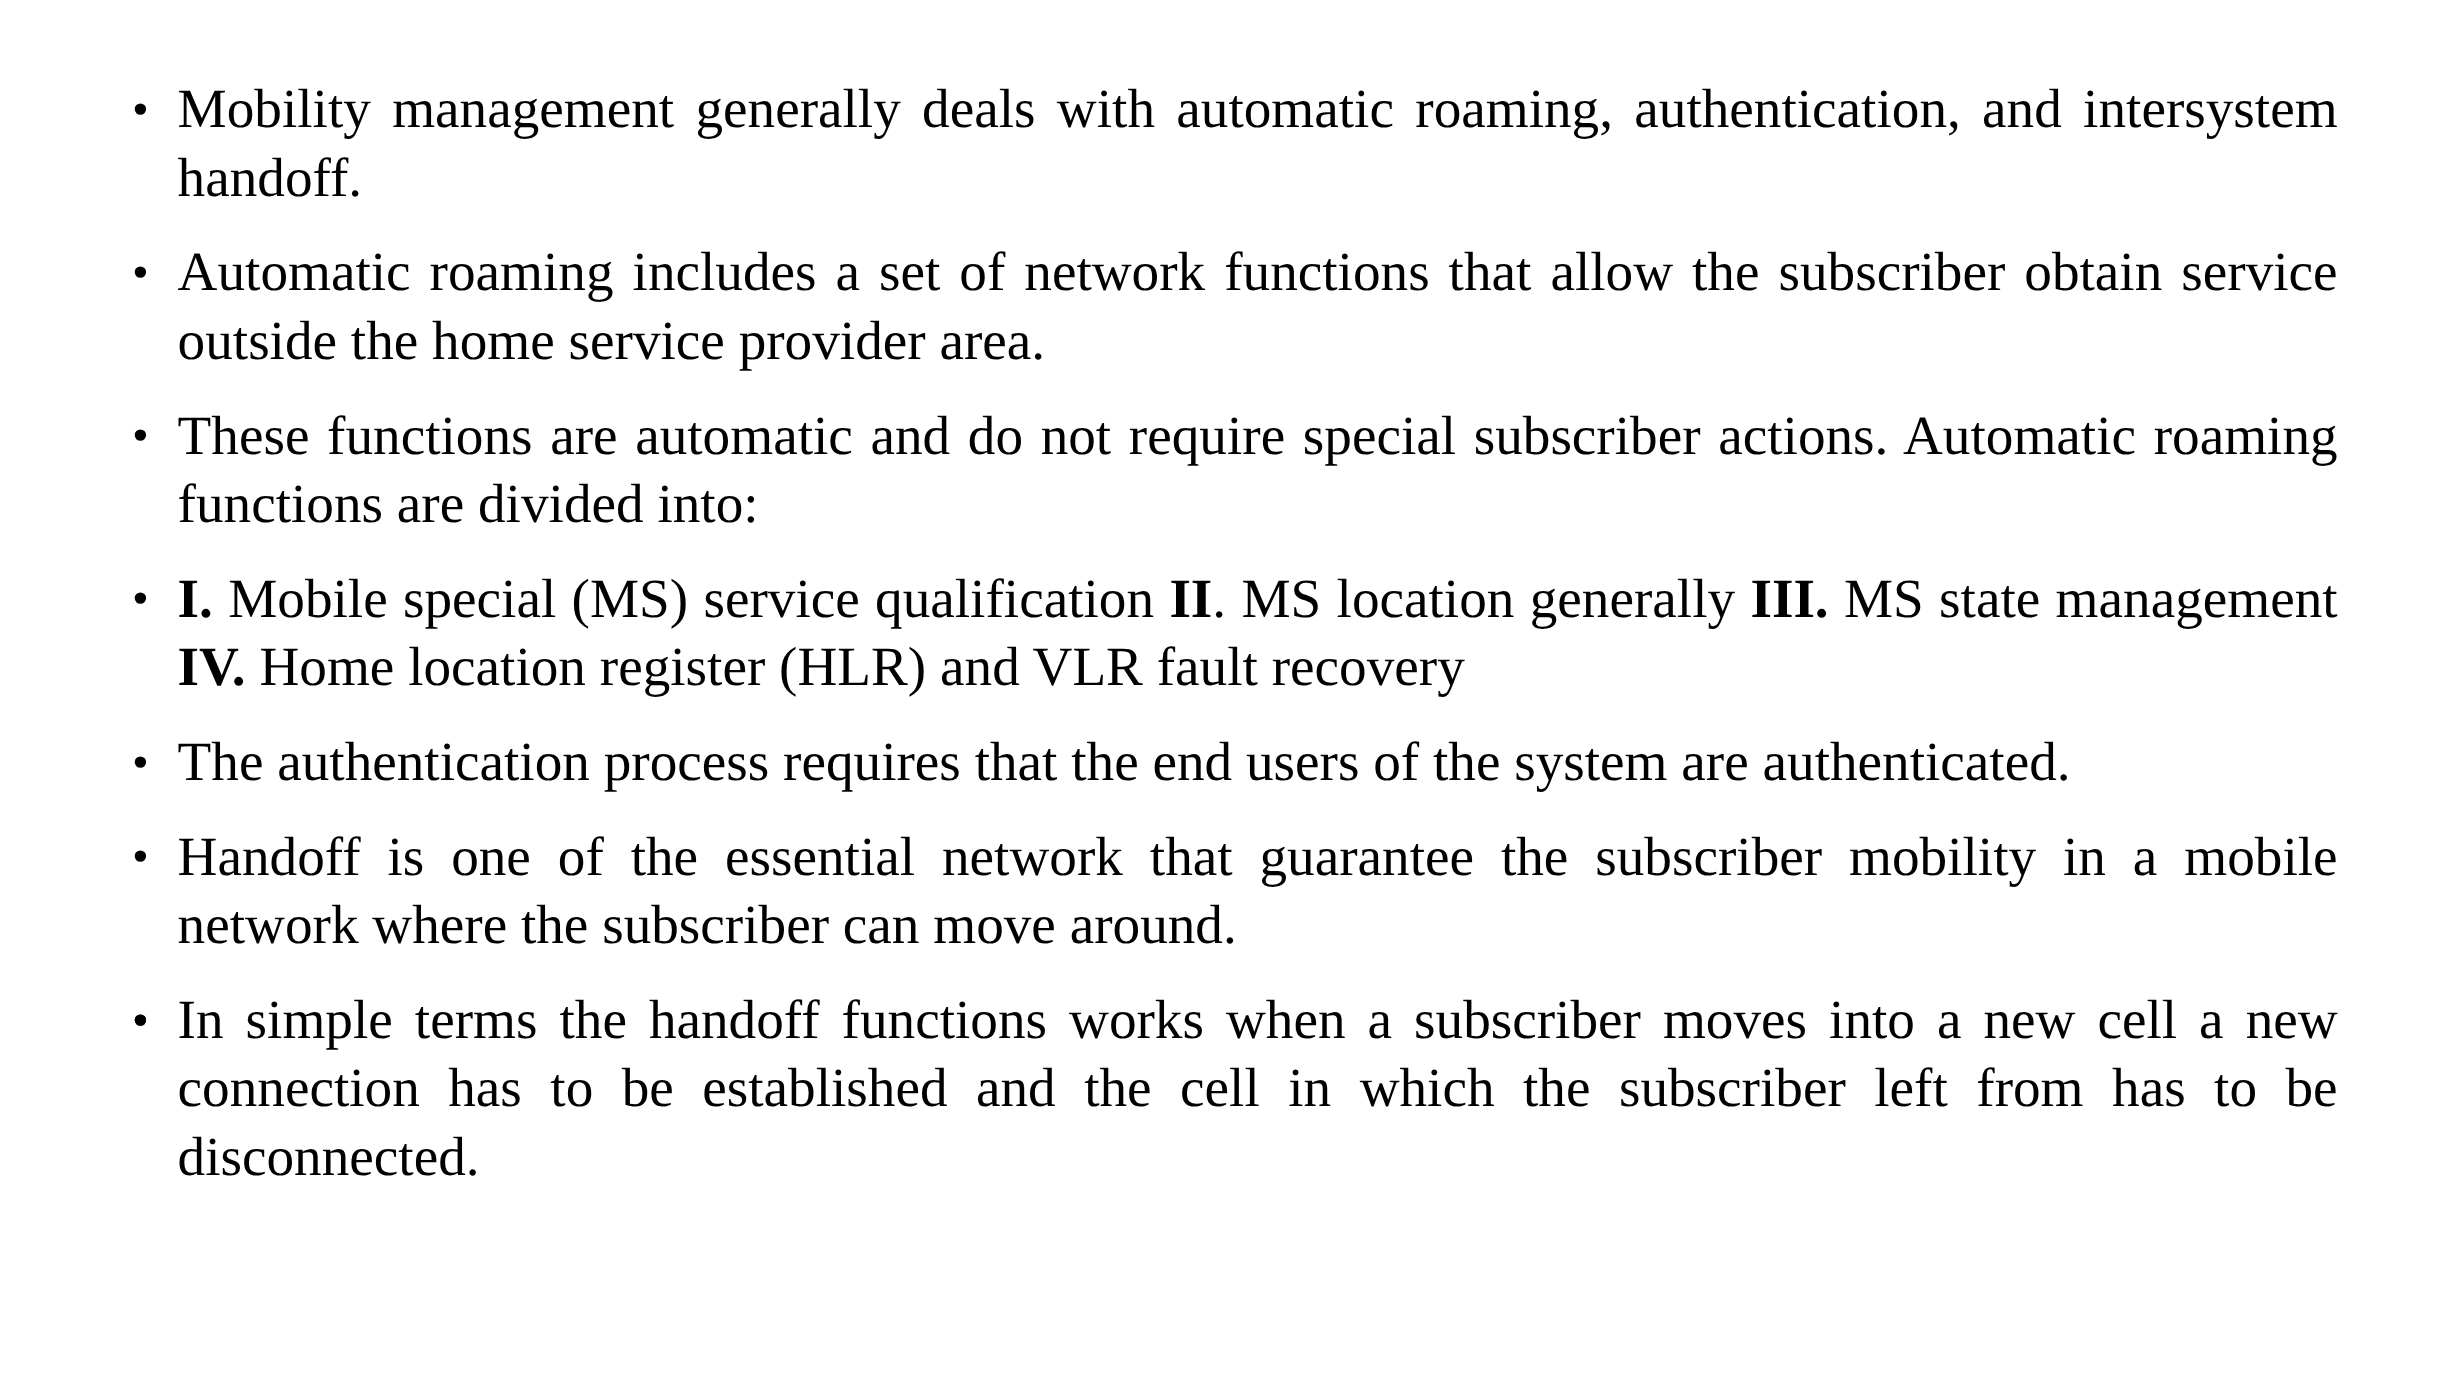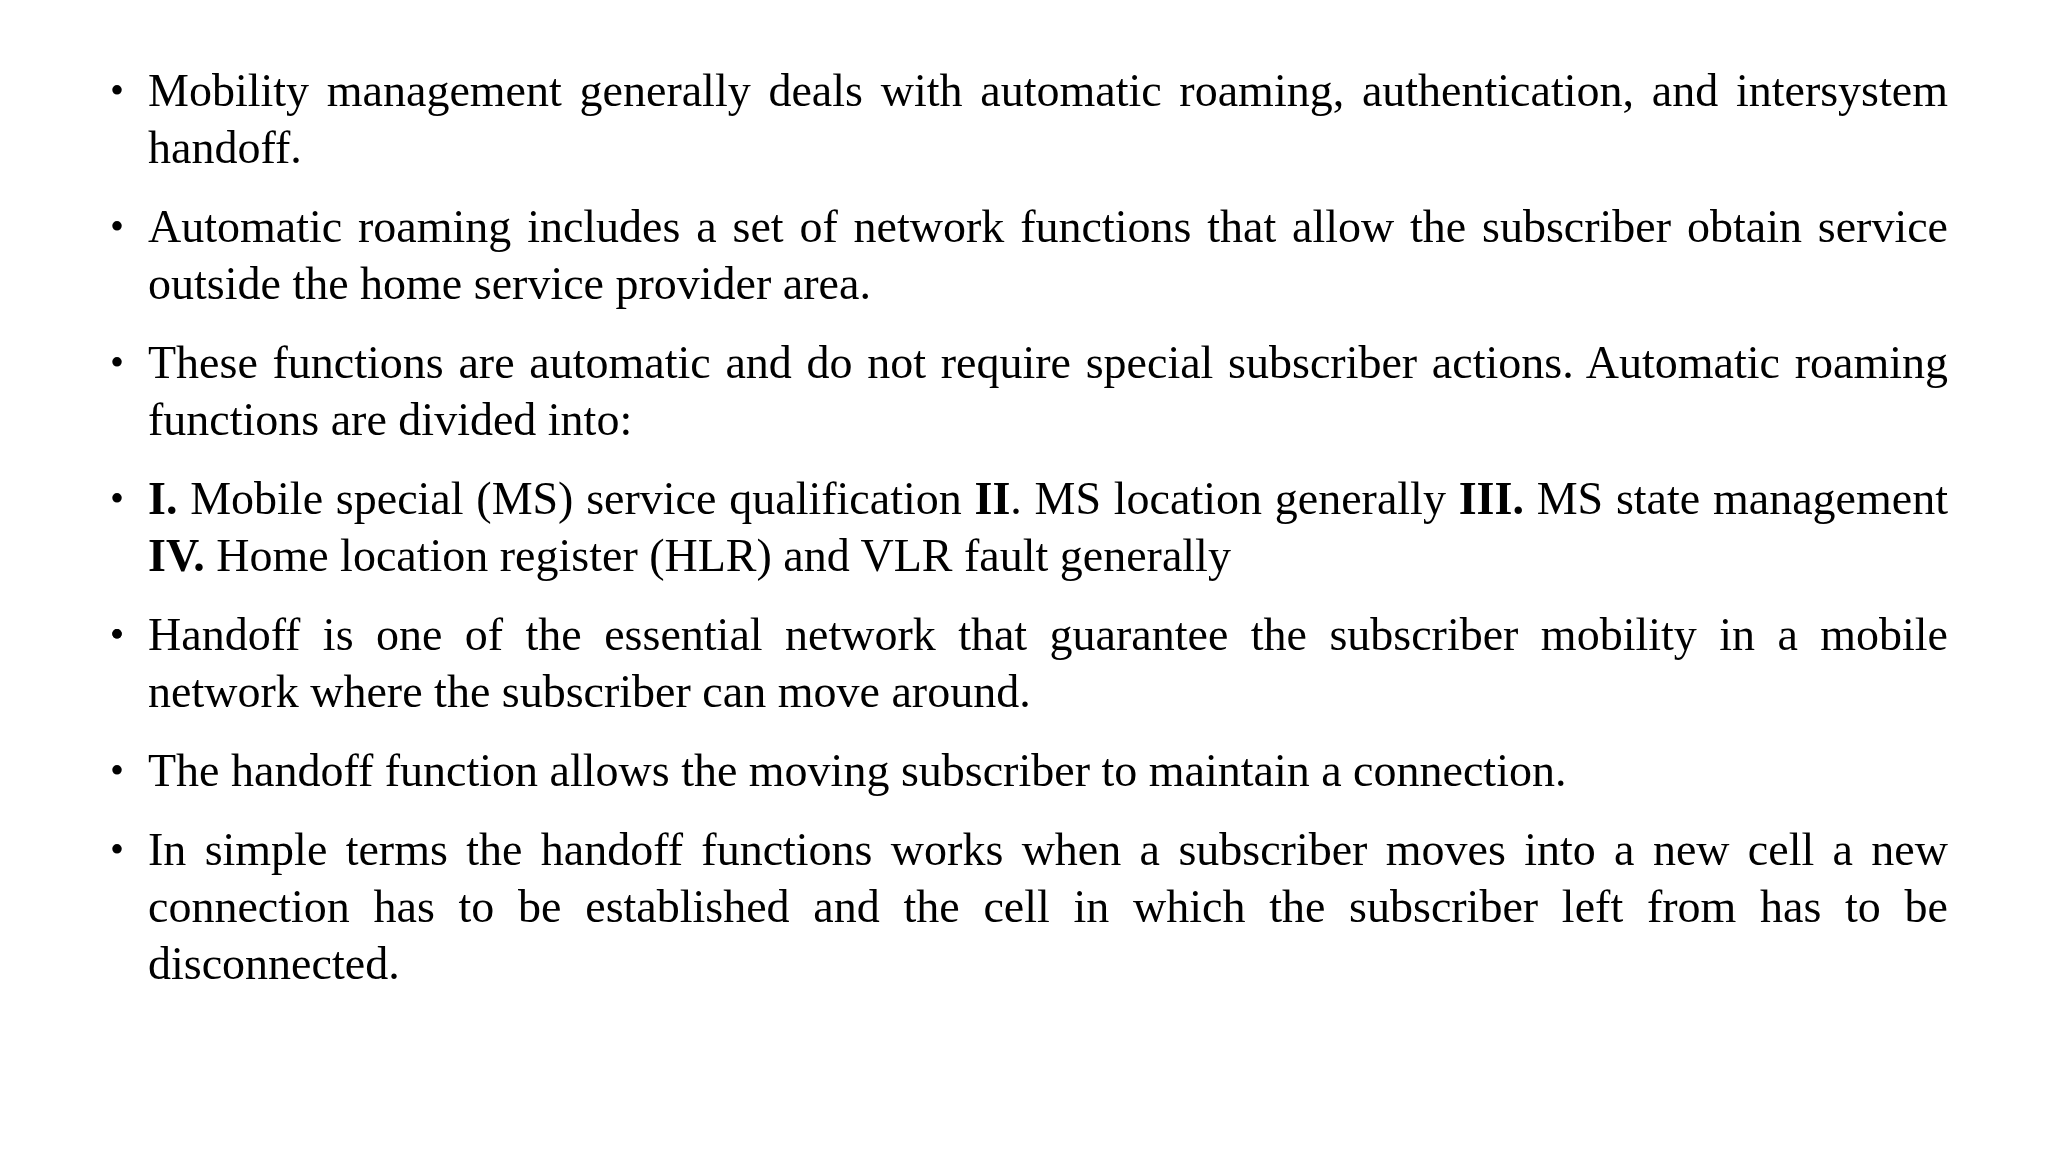--- a/index.html
+++ b/index.html
@@ -59,31 +59,31 @@
     <li class="bullet-item">
       <span class="bullet-glyph">•</span>
       <span class="bullet-text"><span>Automatic roaming includes a set of network functions that allow the subscriber obtain service outside the home service provider area.</span></span>
     </li>
     <li class="bullet-item">
       <span class="bullet-glyph">•</span>
       <span class="bullet-text"><span>These functions are automatic and do not require special subscriber actions. Automatic roaming functions are divided into:</span></span>
     </li>
     <li class="bullet-item">
       <span class="bullet-glyph">•</span>
-      <span class="bullet-text"><span class="seg-bold">I.</span><span> Mobile special (MS) service qualification </span><span class="seg-bold">II</span><span>. MS location generally </span><span class="seg-bold">III.</span><span> MS state management </span><span class="seg-bold">IV.</span><span> Home location register (HLR) and VLR fault generally</span></span>
+      <span class="bullet-text"><span class="seg-bold">I.</span><span> Mobile special (MS) service qualification </span><span class="seg-bold">II</span><span>. MS location generally </span><span class="seg-bold">III.</span><span> MS state management </span><span class="seg-bold">IV.</span><span> Home location register (HLR) and VLR fault recovery</span></span>
     </li>
     <li class="bullet-item">
       <span class="bullet-glyph">•</span>
+      <span class="bullet-text"><span>The authentication process requires that the end users of the system are authenticated.</span></span>
     </li>
     <li class="bullet-item">
       <span class="bullet-glyph">•</span>
       <span class="bullet-text"><span>Handoff is one of the essential network that guarantee the subscriber mobility in a mobile network where the subscriber can move around.</span></span>
     </li>
     <li class="bullet-item">
       <span class="bullet-glyph">•</span>
-      <span class="bullet-text"><span>The handoff function allows the moving subscriber to maintain a connection.</span></span>
     </li>
     <li class="bullet-item">
       <span class="bullet-glyph">•</span>
       <span class="bullet-text"><span>In simple terms the handoff functions works when a subscriber moves into a new cell a new connection has to be established and the cell in which the subscriber left from has to be disconnected.</span></span>
     </li>
   </ul>
 </div>
 
 </body></html>

